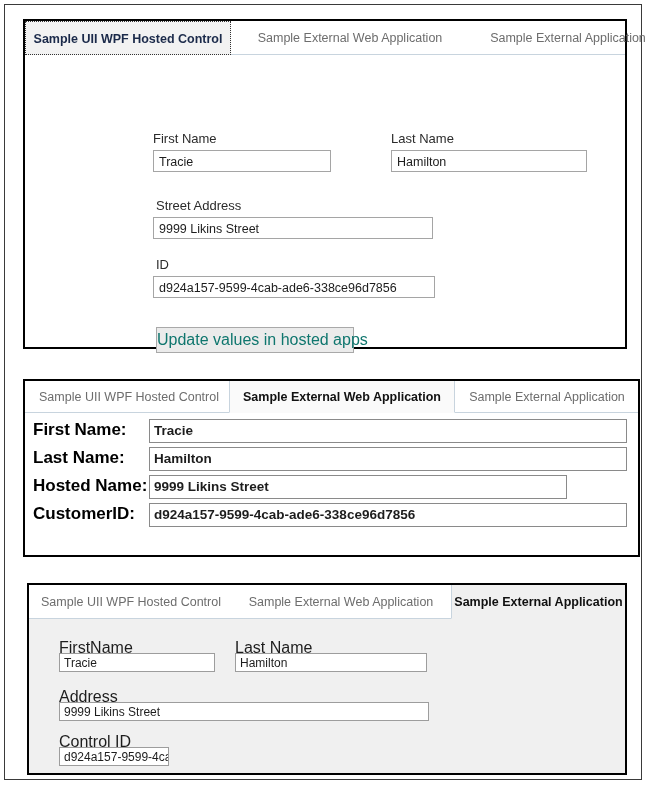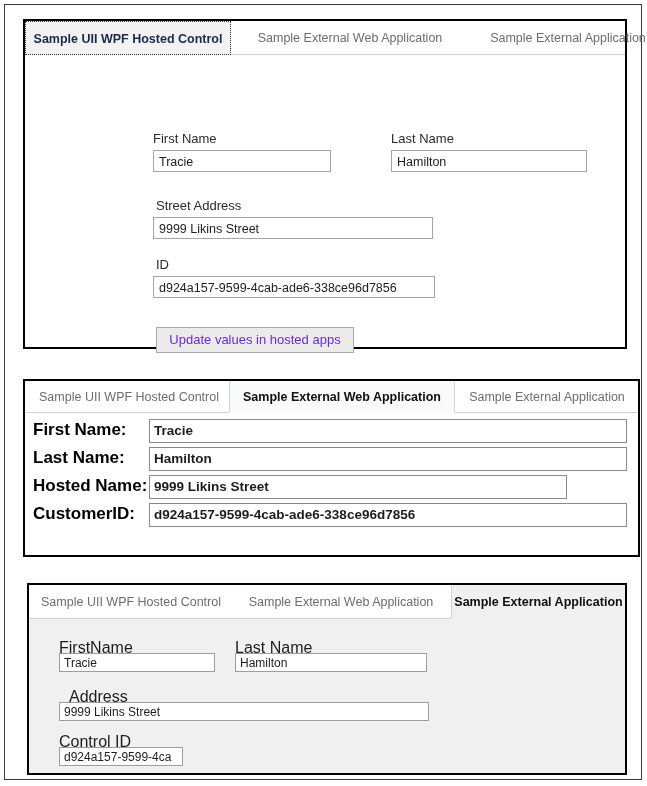--- a/index.html
+++ b/index.html
@@ -94,22 +94,22 @@
     height: 22px;
     line-height: 18px;
     overflow: hidden;
     white-space: nowrap;
   }
   .wpf-button {
     position: absolute;
     box-sizing: border-box;
     border: 1px solid #a9a9a9;
     background: #ebebeb;
-    font-size: 13px;
-    color: #6d28d9;
+    font-size: 16px;
+    color: #0f766e;
     height: 26px;
     line-height: 24px;
     text-align: center;
     white-space: nowrap;
   }
 
   
   #panel-web {
     left: 18px;
     top: 374px;
@@ -318,22 +318,22 @@
     </div>
 
     <div class="content">
 
       <div class="ext-label" style="left:30px; top:20px;">FirstName</div>
       <div class="ext-input" style="left:30px; top:34px; width:156px;">Tracie</div>
 
       <div class="ext-label" style="left:206px; top:20px;">Last Name</div>
       <div class="ext-input" style="left:206px; top:34px; width:192px;">Hamilton</div>
 
-      <div class="ext-label" style="left:40px; top:69px;">Address</div>
+      <div class="ext-label" style="left:30px; top:69px;">Address</div>
       <div class="ext-input" style="left:30px; top:83px; width:370px;">9999 Likins Street</div>
 
       <div class="ext-label" style="left:30px; top:114px;">Control ID</div>
-      <div class="ext-input" style="left:30px; top:128px; width:124px;">d924a157-9599-4ca</div>
+      <div class="ext-input" style="left:30px; top:128px; width:110px;">d924a157-9599-4ca</div>
 
     </div>
   </div>
 
 </div>
 
 </body></html>

